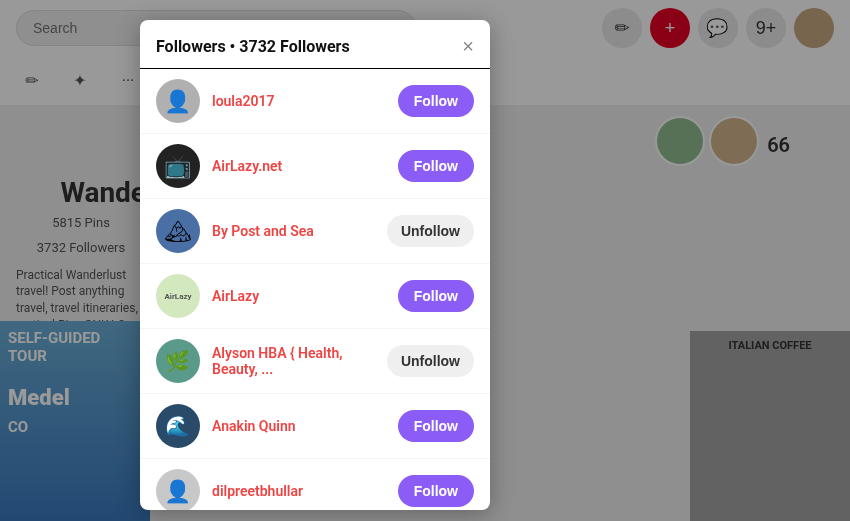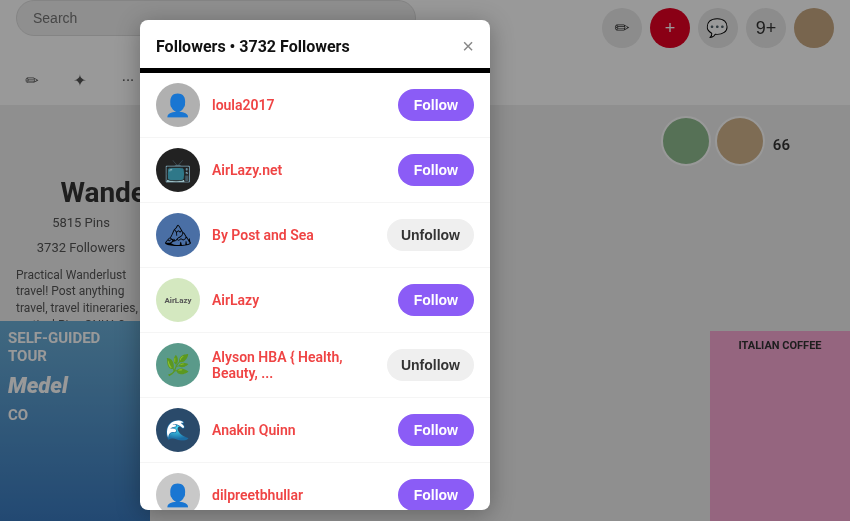--- a/index.html
+++ b/index.html
@@ -22,20 +22,21 @@
       filter: brightness(0.7);
     }
 
     
     .navbar {
       position: absolute;
       top: 0; left: 0; right: 0;
       height: 56px;
       background: white;
       display: flex;
+      align-items: center;
       padding: 0 16px;
       gap: 4px;
       z-index: 1;
     }
     .search-bar {
       flex: 1;
       max-width: 400px;
       height: 36px;
       border-radius: 18px;
       border: 1px solid #ddd;
@@ -152,31 +153,31 @@
       font-size: 15px;
       font-weight: 700;
       color: white;
       text-transform: uppercase;
     }
     .card-tour-title {
       font-size: 22px;
       font-weight: 900;
       color: white;
       padding: 0 8px;
-      font-style: italic;
+      margin-top: 12px;
     }
 
     
     .card-coffee {
       position: absolute;
       bottom: 0;
       right: 0;
-      width: 140px;
+      width: 160px;
       height: 190px;
-      background: #f9a8d4;
+      background: #a3a3a3;
     }
     .card-coffee-text {
       padding: 8px;
       font-size: 11px;
       font-weight: 700;
       color: #333;
       text-align: center;
     }
 
     
@@ -191,21 +192,21 @@
     .circle-img {
       width: 50px;
       height: 50px;
       border-radius: 50%;
       background: #ccc;
       border: 2px solid white;
     }
     .circle-img.c1 { background: #8fbc8f; }
     .circle-img.c2 { background: #d2b48c; }
     .count-badge {
-      font-size: 15px;
+      font-size: 20px;
       font-weight: 600;
       color: #333;
       margin-left: 4px;
       margin-top: 8px;
     }
 
     
     .overlay {
       position: absolute;
       top: 0; left: 0; right: 0; bottom: 0;
@@ -223,21 +224,21 @@
       background: white;
       border-radius: 8px;
       box-shadow: 0 4px 24px rgba(0,0,0,0.3);
       z-index: 20;
       display: flex;
       flex-direction: column;
       overflow: hidden;
     }
     .modal-header {
       padding: 16px 16px 12px;
-      border-bottom: 5px solid #000000;
+      border-bottom: 1px solid #000000;
       display: flex;
       align-items: center;
       justify-content: space-between;
       flex-shrink: 0;
     }
     .modal-title {
       font-size: 16px;
       font-weight: 700;
       color: #111;
     }

